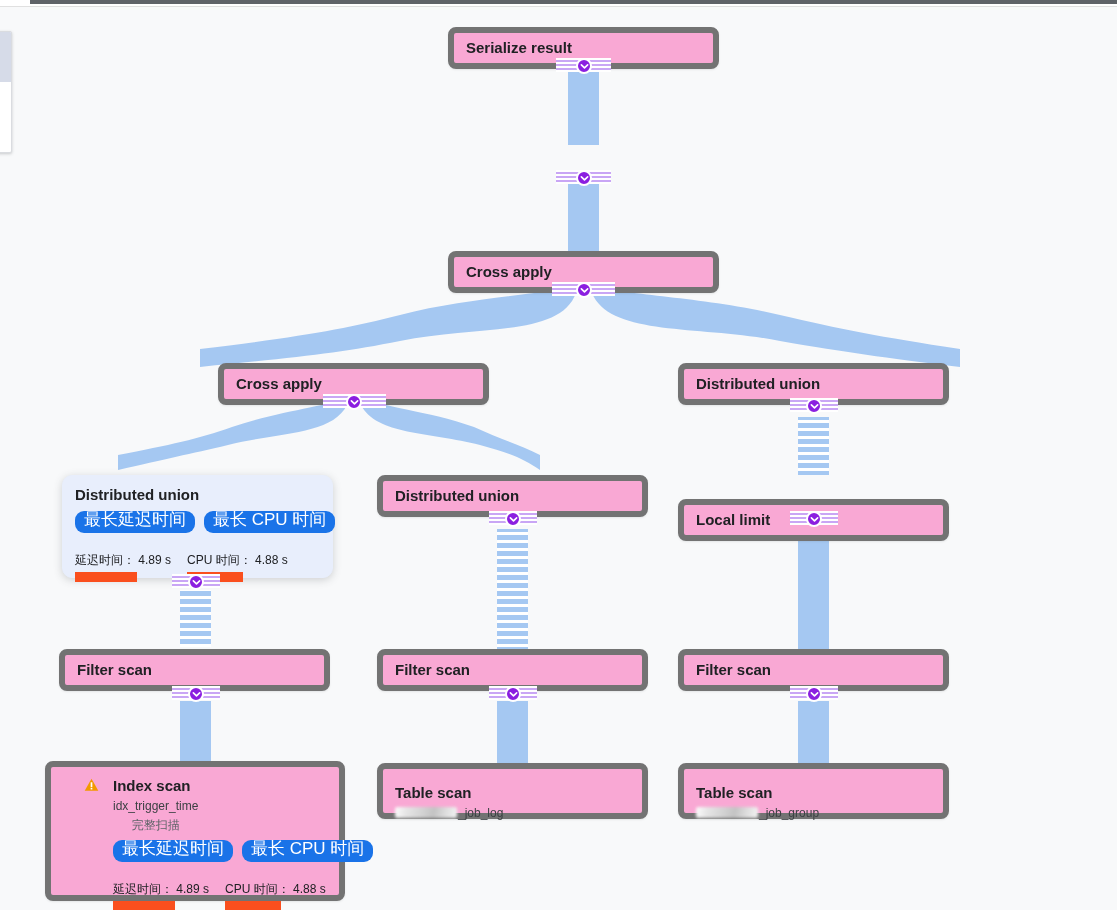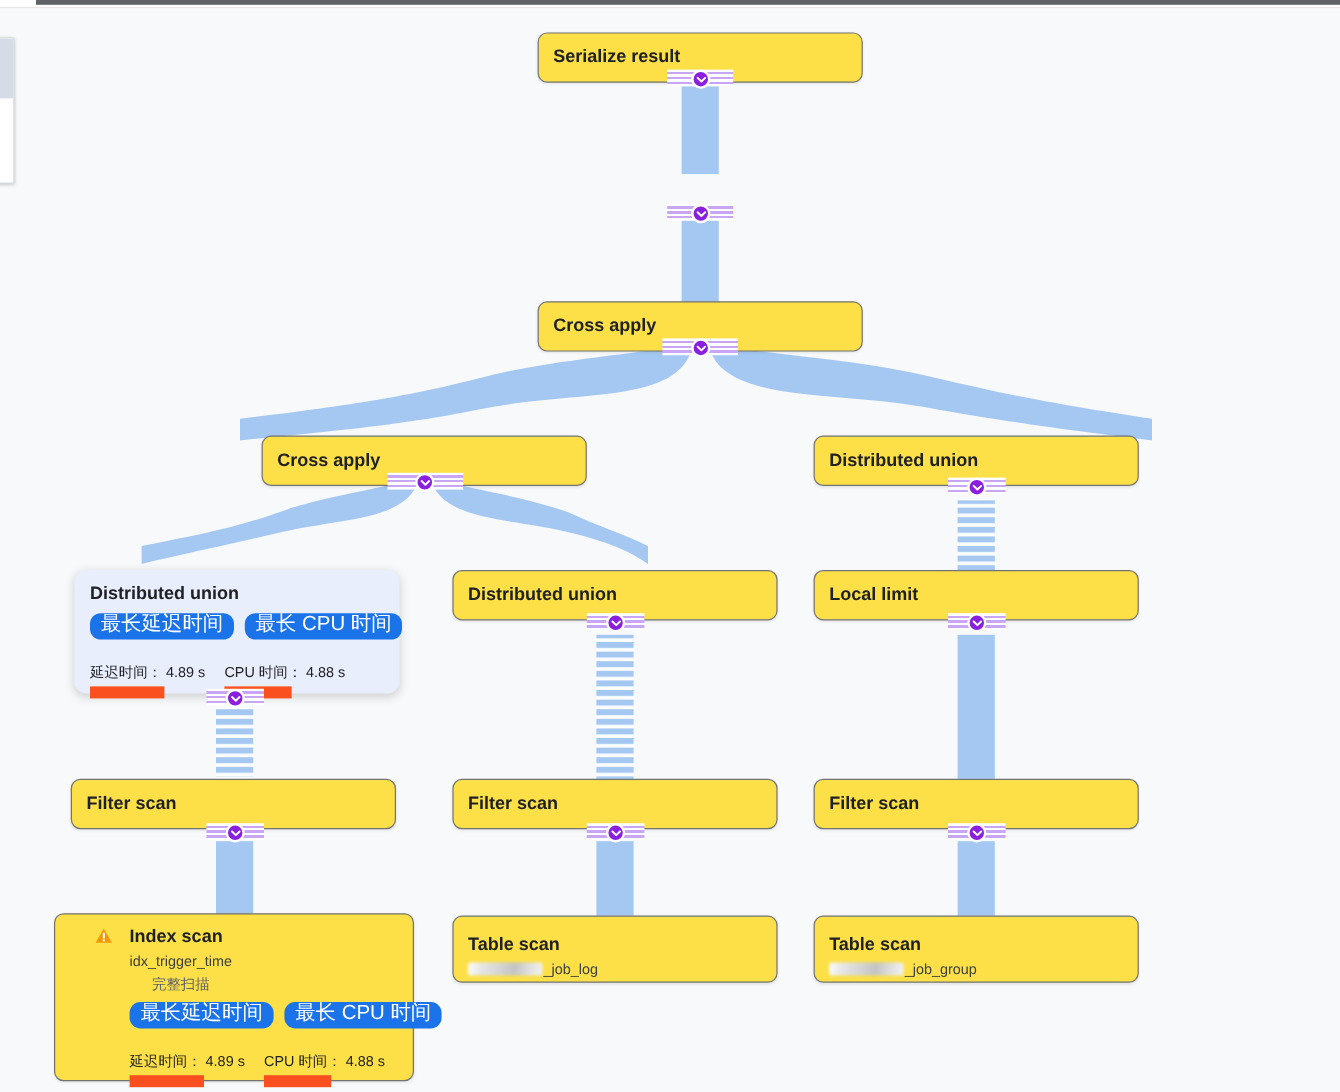--- a/index.html
+++ b/index.html
@@ -56,22 +56,22 @@
     background: #d6dbe8;
     color: #4285f4;
   }
 
   
   #edges { position: absolute; left: 0; top: 0; width: 1117px; height: 903px; }
 
   
   .node {
     position: absolute;
-    background: #fde047;
-    border: 1px solid #737373;
+    background: #f9a8d4;
+    border: 6px solid #737373;
     border-radius: 8px;
     box-shadow: 0 1px 2px rgba(60,64,67,.10);
     z-index: 10;
   }
   .node-title {
     font-size: 15px;
     font-weight: bold;
     color: #202124;
     line-height: 18px;
   }
@@ -356,21 +356,21 @@
           <div class="stat-label"><span>CPU 时间：</span> <span>4.88 s</span></div>
           <div class="bar" style="width:56px;"></div>
         </div>
       </div>
     </div>
 
     <div class="node simple" style="left:377px; top:468px; width:271px;">
       <span class="node-title">Distributed union</span>
     </div>
 
-    <div class="node simple" style="left:678px; top:468px; width:271px;">
+    <div class="node simple" style="left:678px; top:492px; width:271px;">
       <span class="node-title">Local limit</span>
     </div>
 
     <div class="node simple" style="left:59px; top:642px; width:271px;">
       <span class="node-title">Filter scan</span>
     </div>
 
     <div class="node simple" style="left:377px; top:642px; width:271px;">
       <span class="node-title">Filter scan</span>
     </div>

